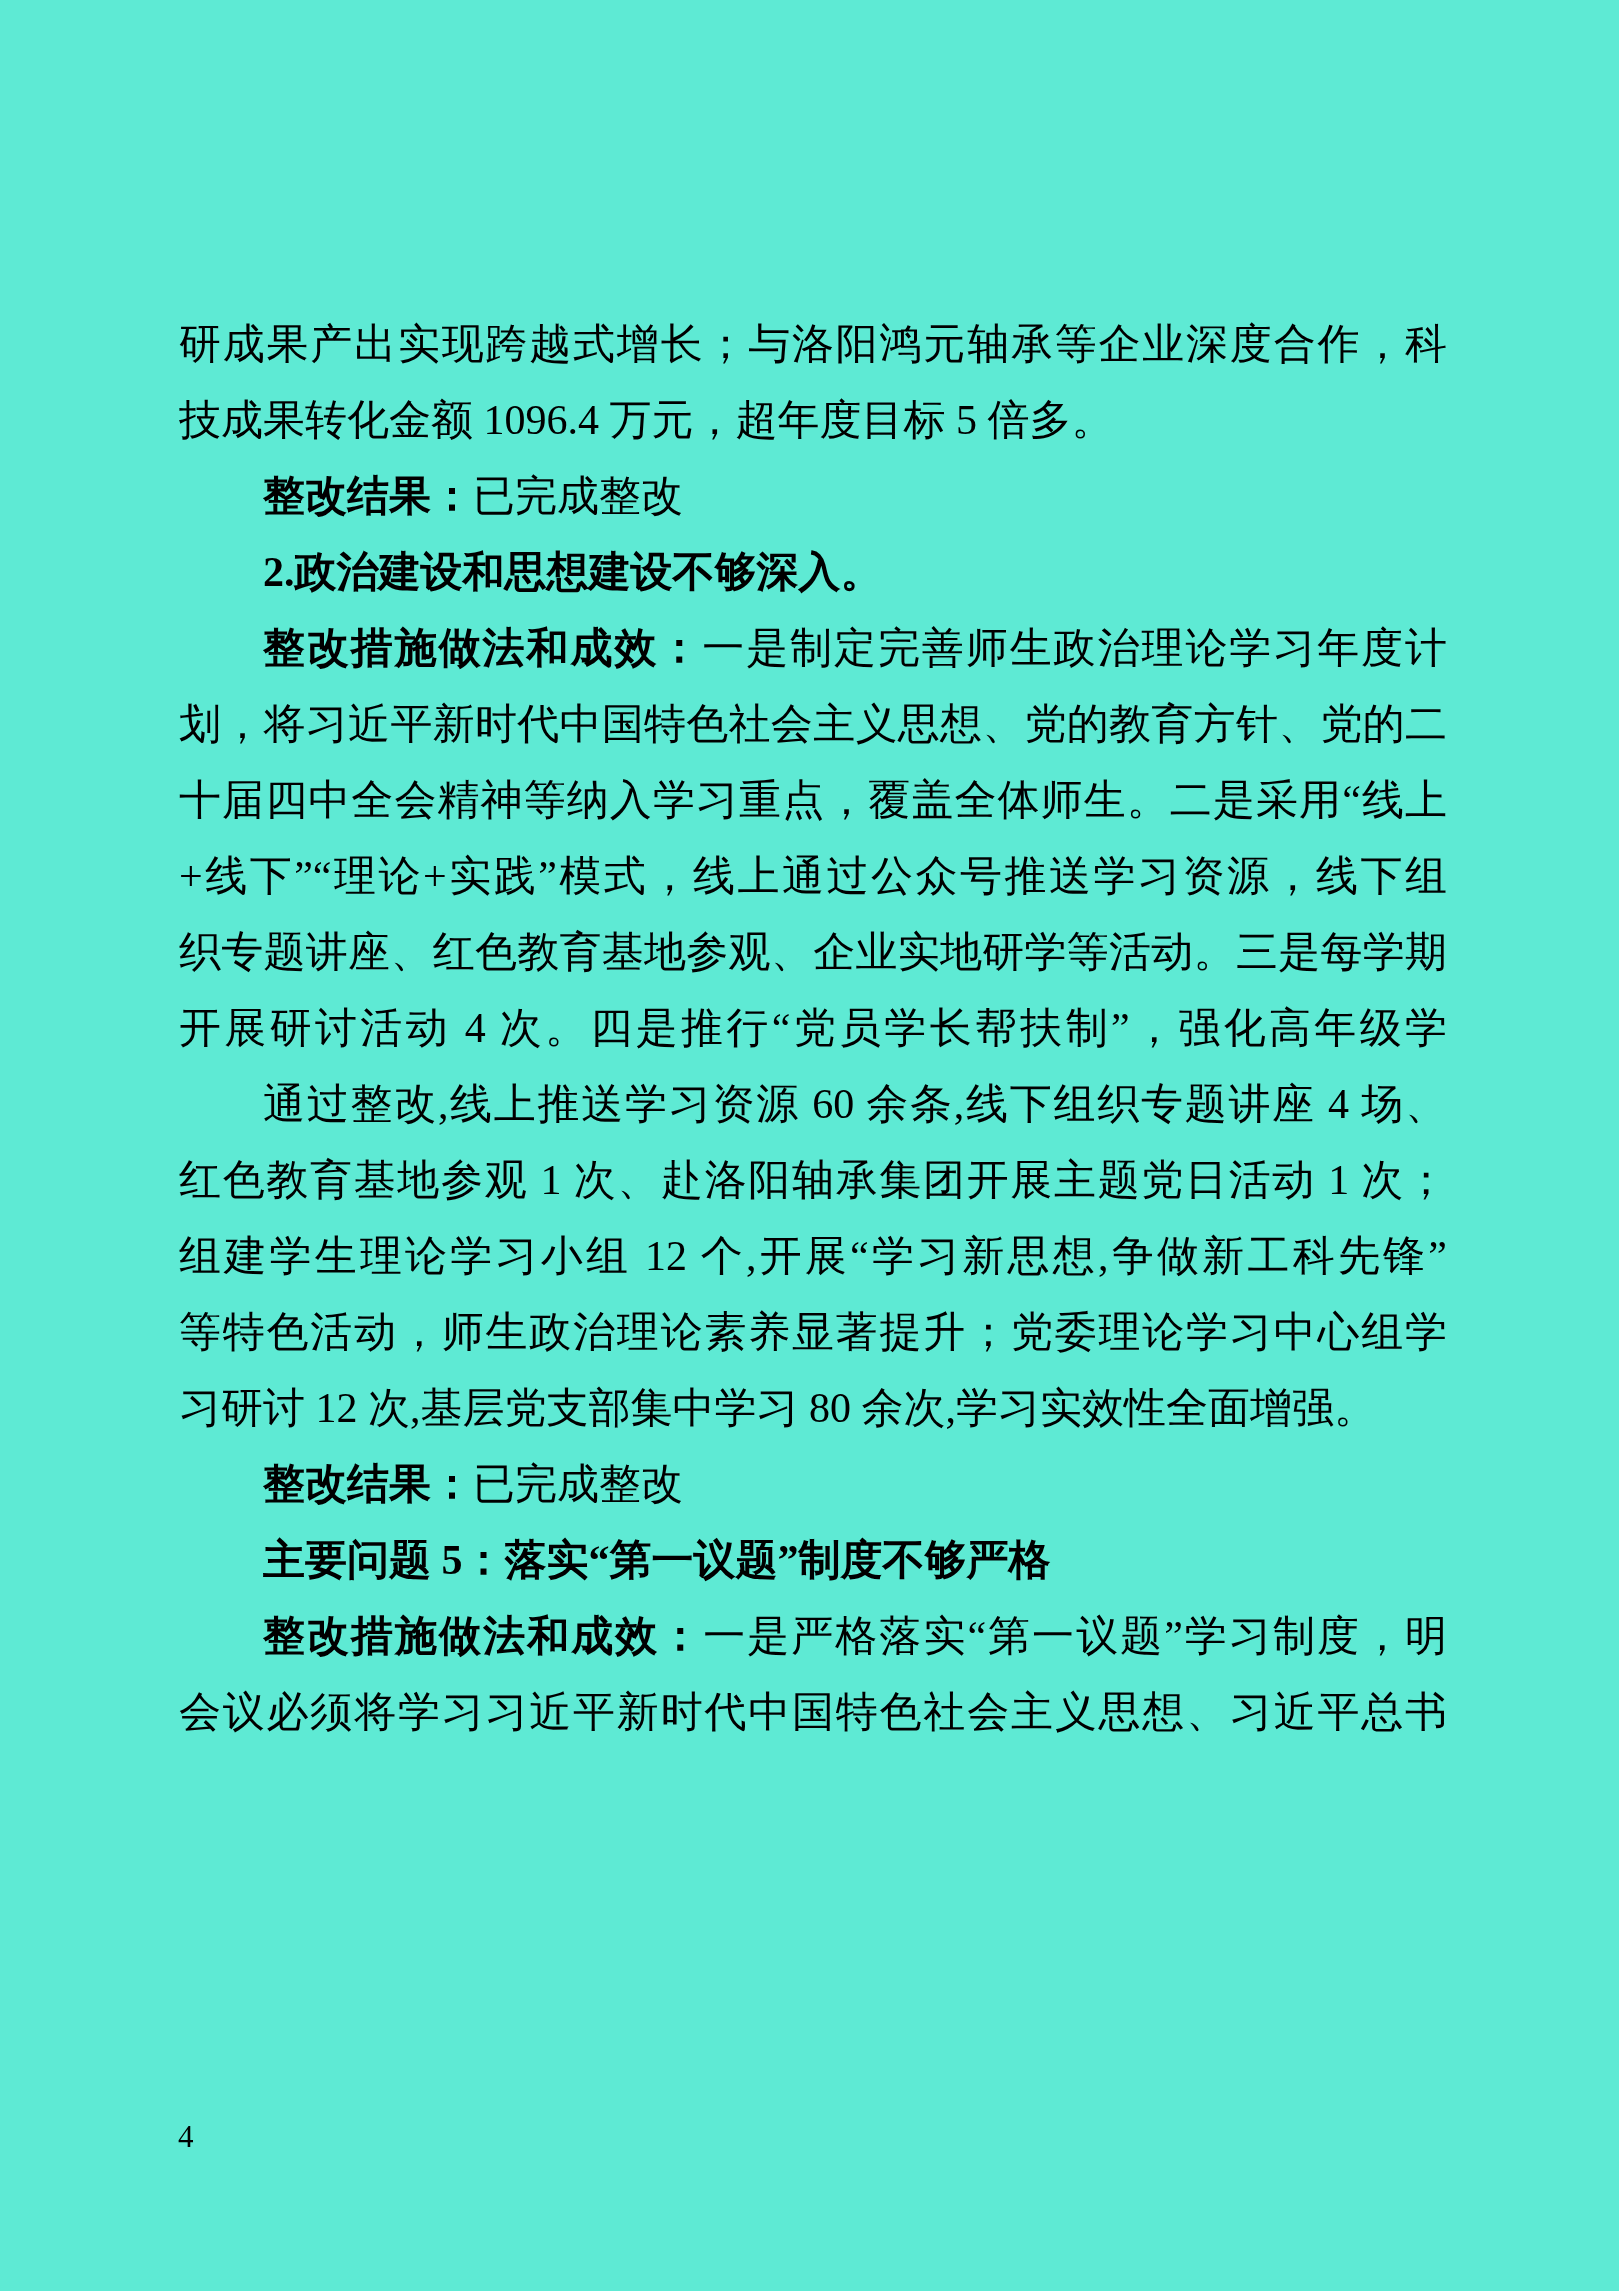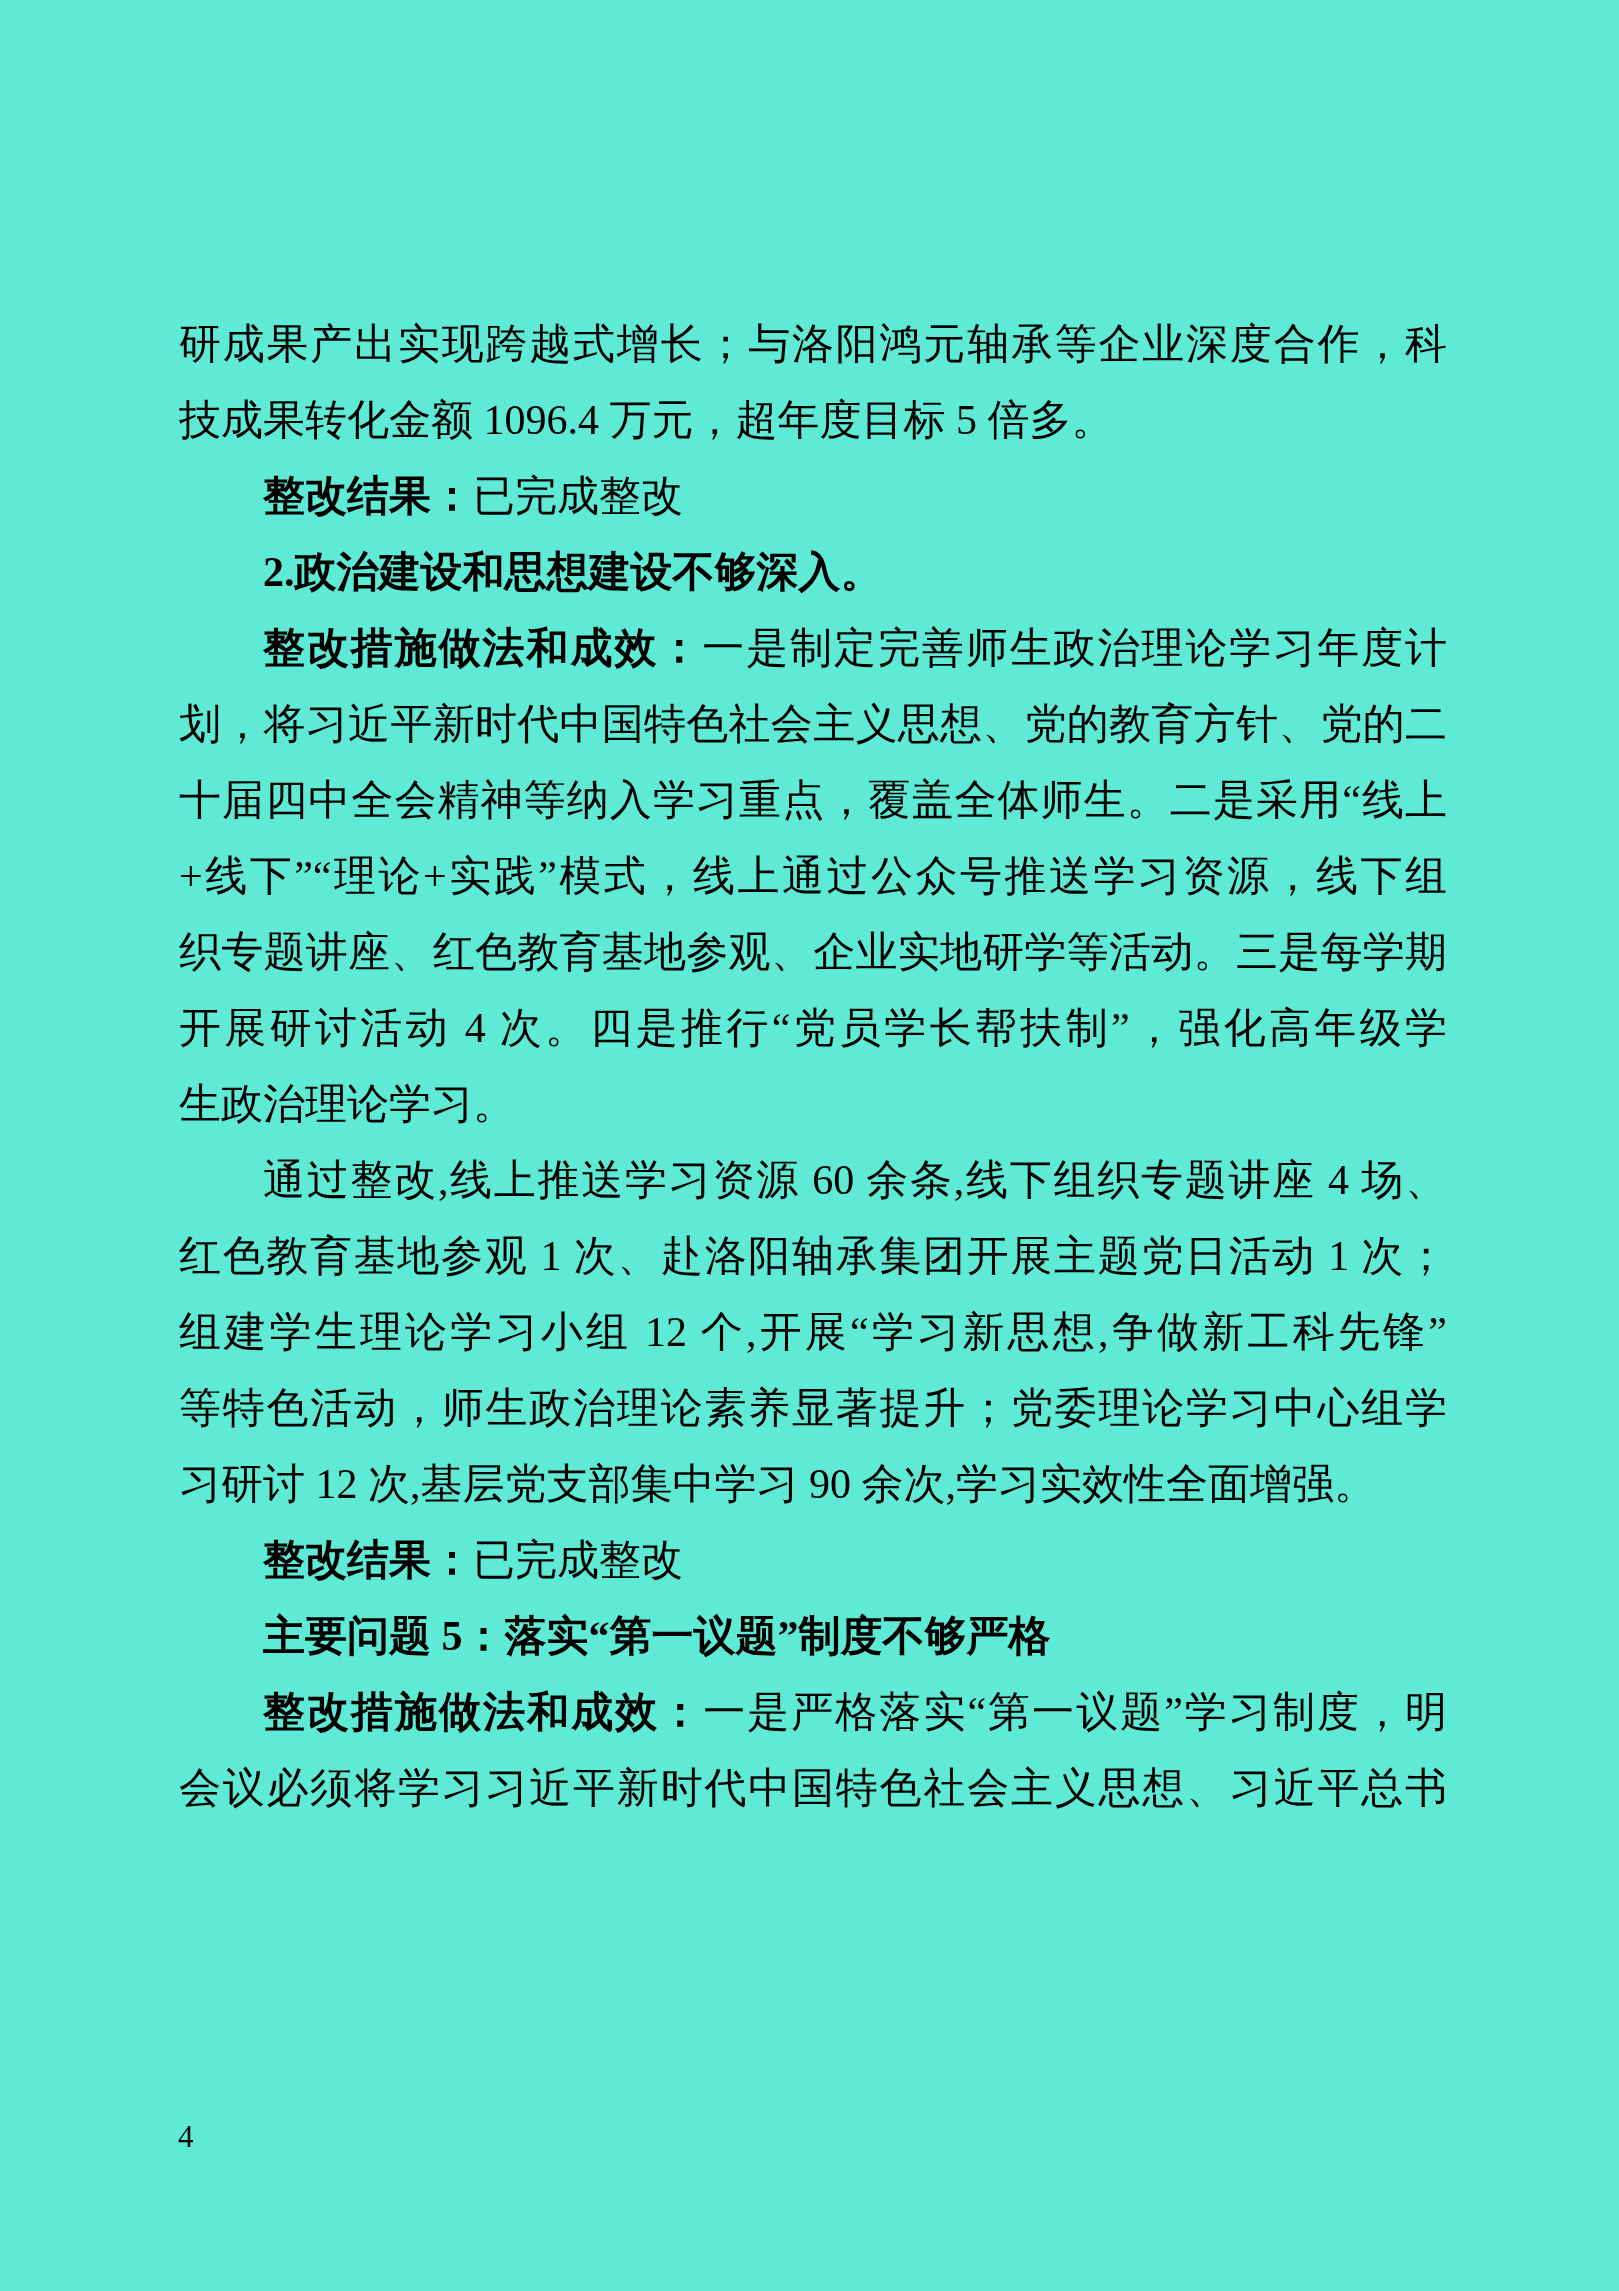--- a/index.html
+++ b/index.html
@@ -61,26 +61,25 @@
       <div class="line just"><span>研成果产出实现跨越式增长；与洛阳鸿元轴承等企业深度合作，科</span></div>
       <div class="line"><span>技成果转化金额 1096.4 万元，超年度目标 5 倍多。</span></div>
       <div class="line ind"><span class="b">整改结果：</span><span>已完成整改</span></div>
       <div class="line ind"><span class="b">2.政治建设和思想建设不够深入。</span></div>
       <div class="line ind just"><span class="b">整改措施做法和成效：</span><span>一是制定完善师生政治理论学习年度计</span></div>
       <div class="line just"><span>划，将习近平新时代中国特色社会主义思想、党的教育方针、党的二</span></div>
       <div class="line just"><span>十届四中全会精神等纳入学习重点，覆盖全体师生。二是采用“线上</span></div>
       <div class="line just"><span>+线下”“理论+实践”模式，线上通过公众号推送学习资源，线下组</span></div>
       <div class="line just"><span>织专题讲座、红色教育基地参观、企业实地研学等活动。三是每学期</span></div>
       <div class="line just"><span>开展研讨活动 4 次。四是推行“党员学长帮扶制”，强化高年级学</span></div>
-      <div class="line"><span>生政治理论学习。</span></div>
       <div class="line ind just"><span>通过整改,线上推送学习资源 60 余条,线下组织专题讲座 4 场、</span></div>
       <div class="line just"><span>红色教育基地参观 1 次、赴洛阳轴承集团开展主题党日活动 1 次；</span></div>
       <div class="line just"><span>组建学生理论学习小组 12 个,开展“学习新思想,争做新工科先锋”</span></div>
       <div class="line just"><span>等特色活动，师生政治理论素养显著提升；党委理论学习中心组学</span></div>
-      <div class="line"><span>习研讨 12 次,基层党支部集中学习 90 余次,学习实效性全面增强。</span></div>
+      <div class="line"><span>习研讨 12 次,基层党支部集中学习 80 余次,学习实效性全面增强。</span></div>
       <div class="line ind"><span class="b">整改结果：</span><span>已完成整改</span></div>
       <div class="line ind"><span class="b">主要问题 5：落实“第一议题”制度不够严格</span></div>
       <div class="line ind just"><span class="b">整改措施做法和成效：</span><span>一是严格落实“第一议题”学习制度，明</span></div>
       <div class="line just"><span>会议必须将学习习近平新时代中国特色社会主义思想、习近平总书</span></div>
     </div>
   <div class="page-number">4</div>
 </div>
 
 
 </body></html>

